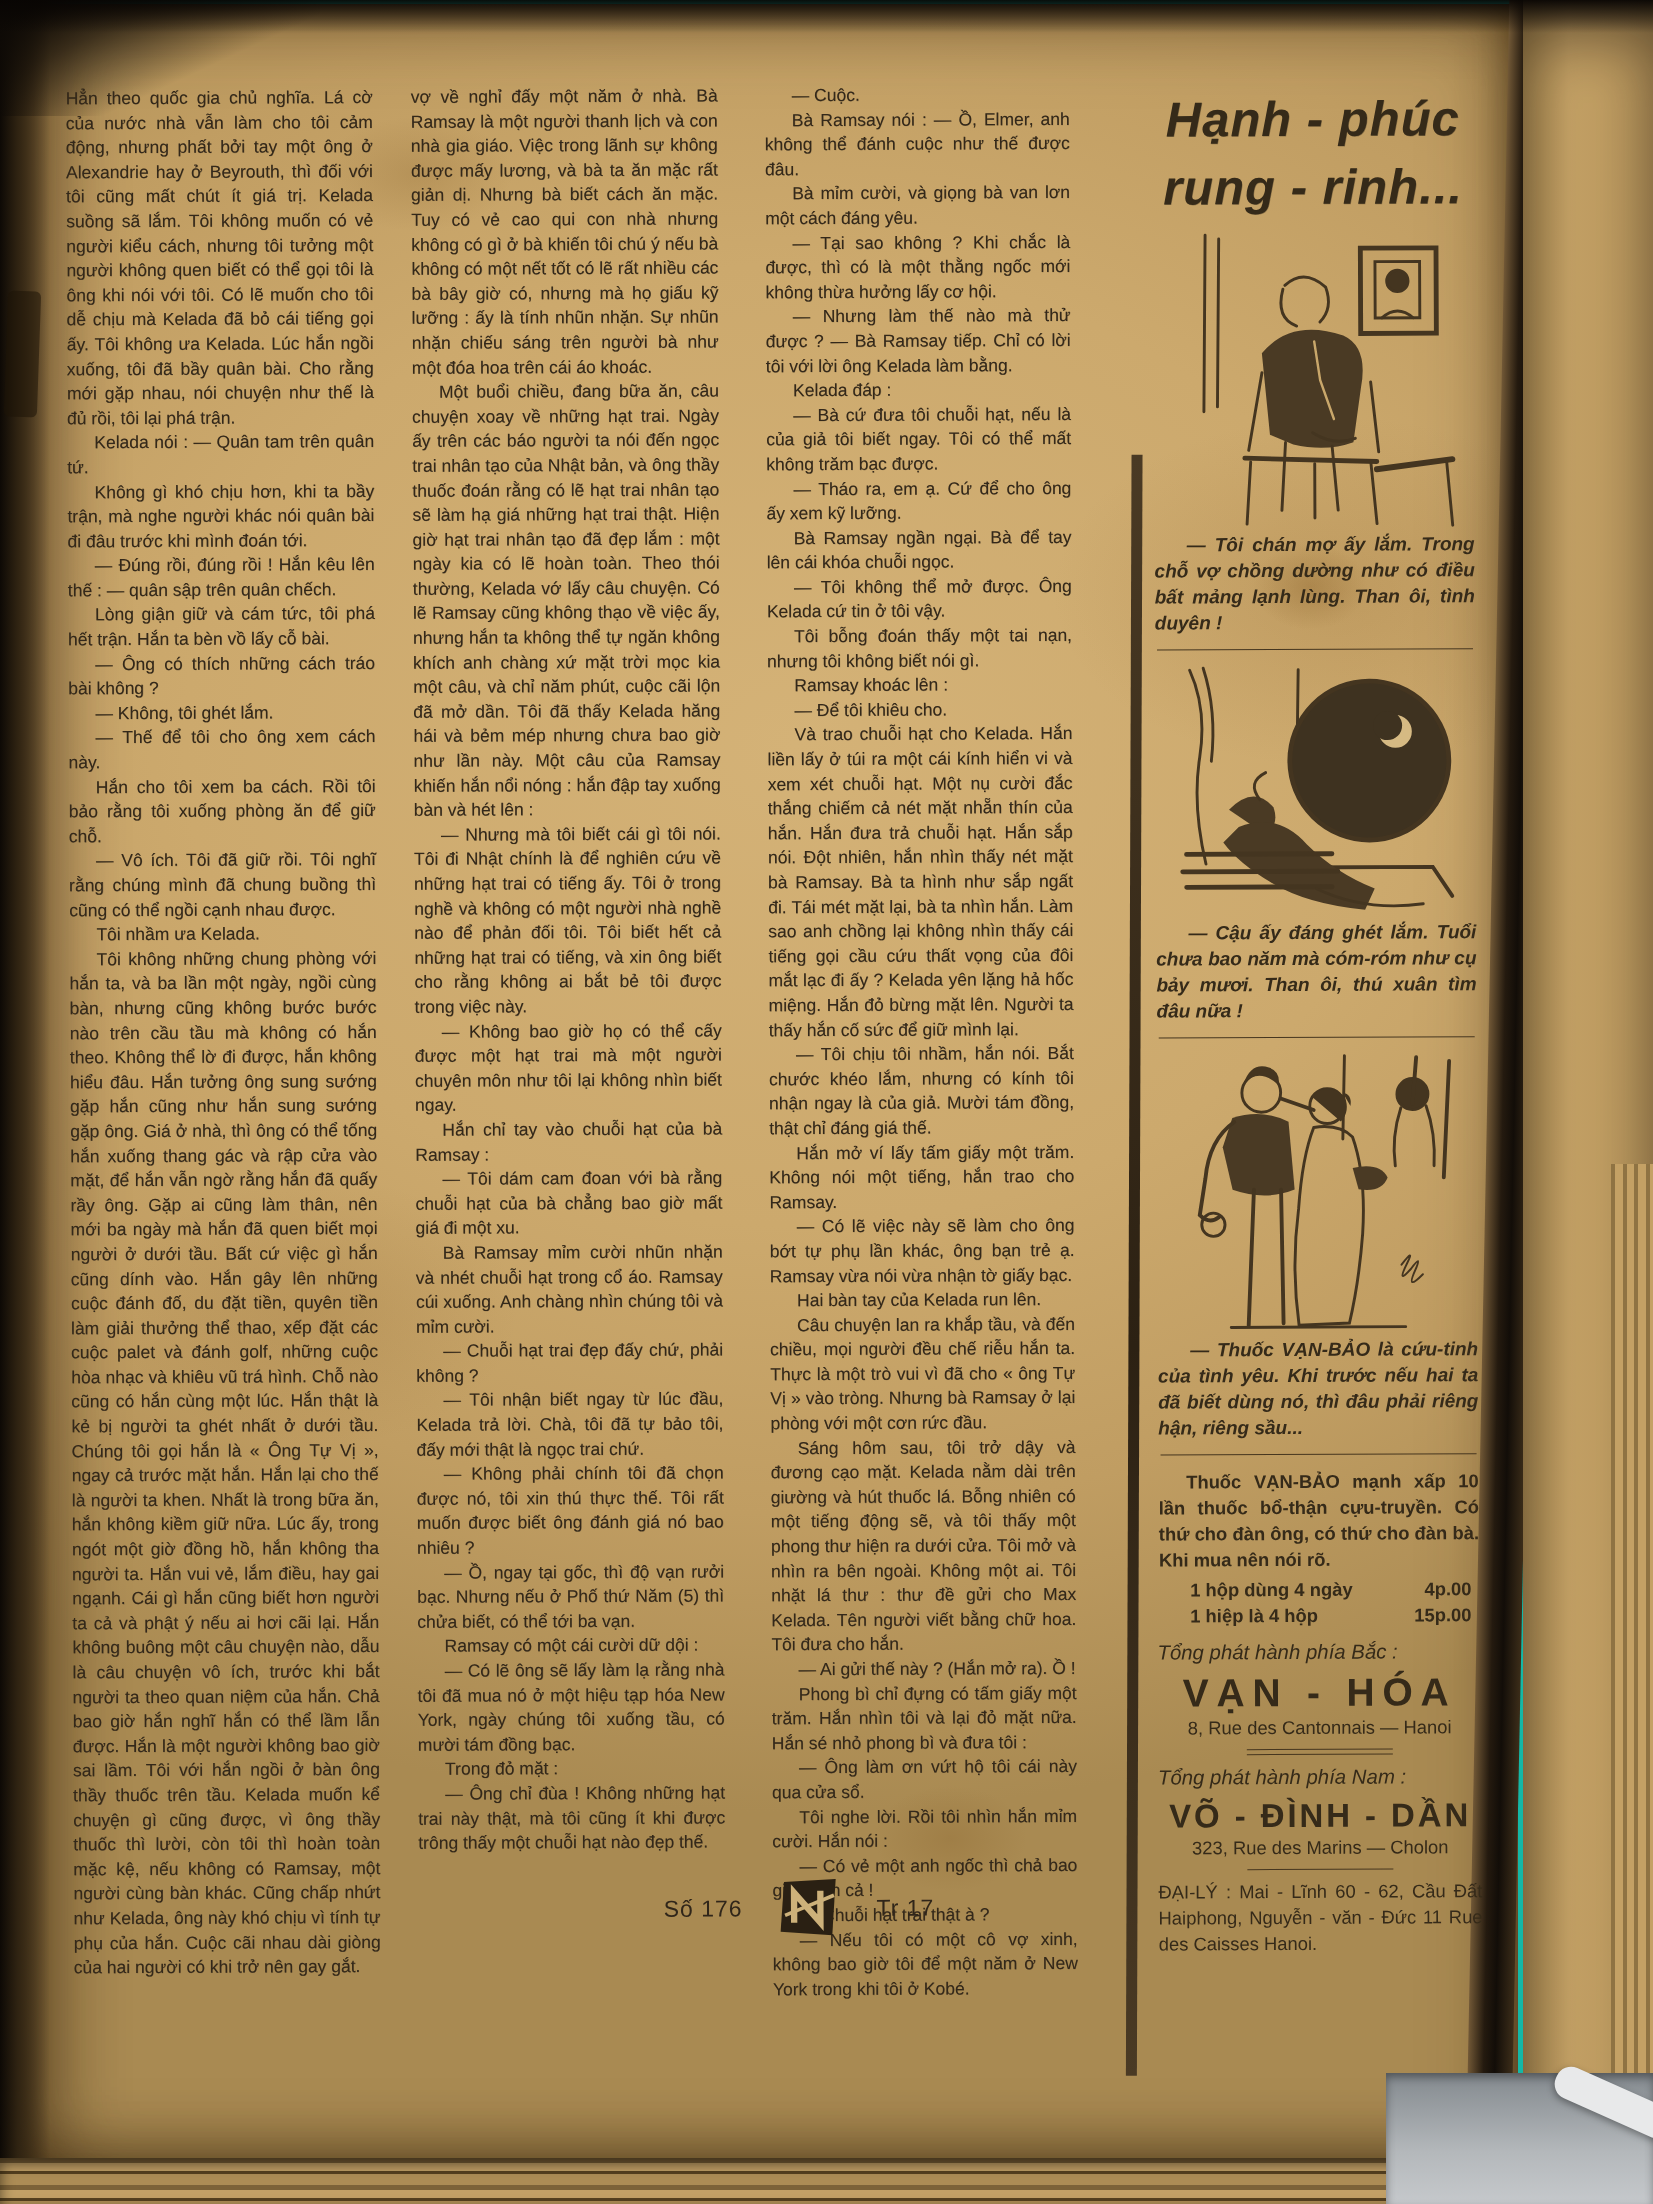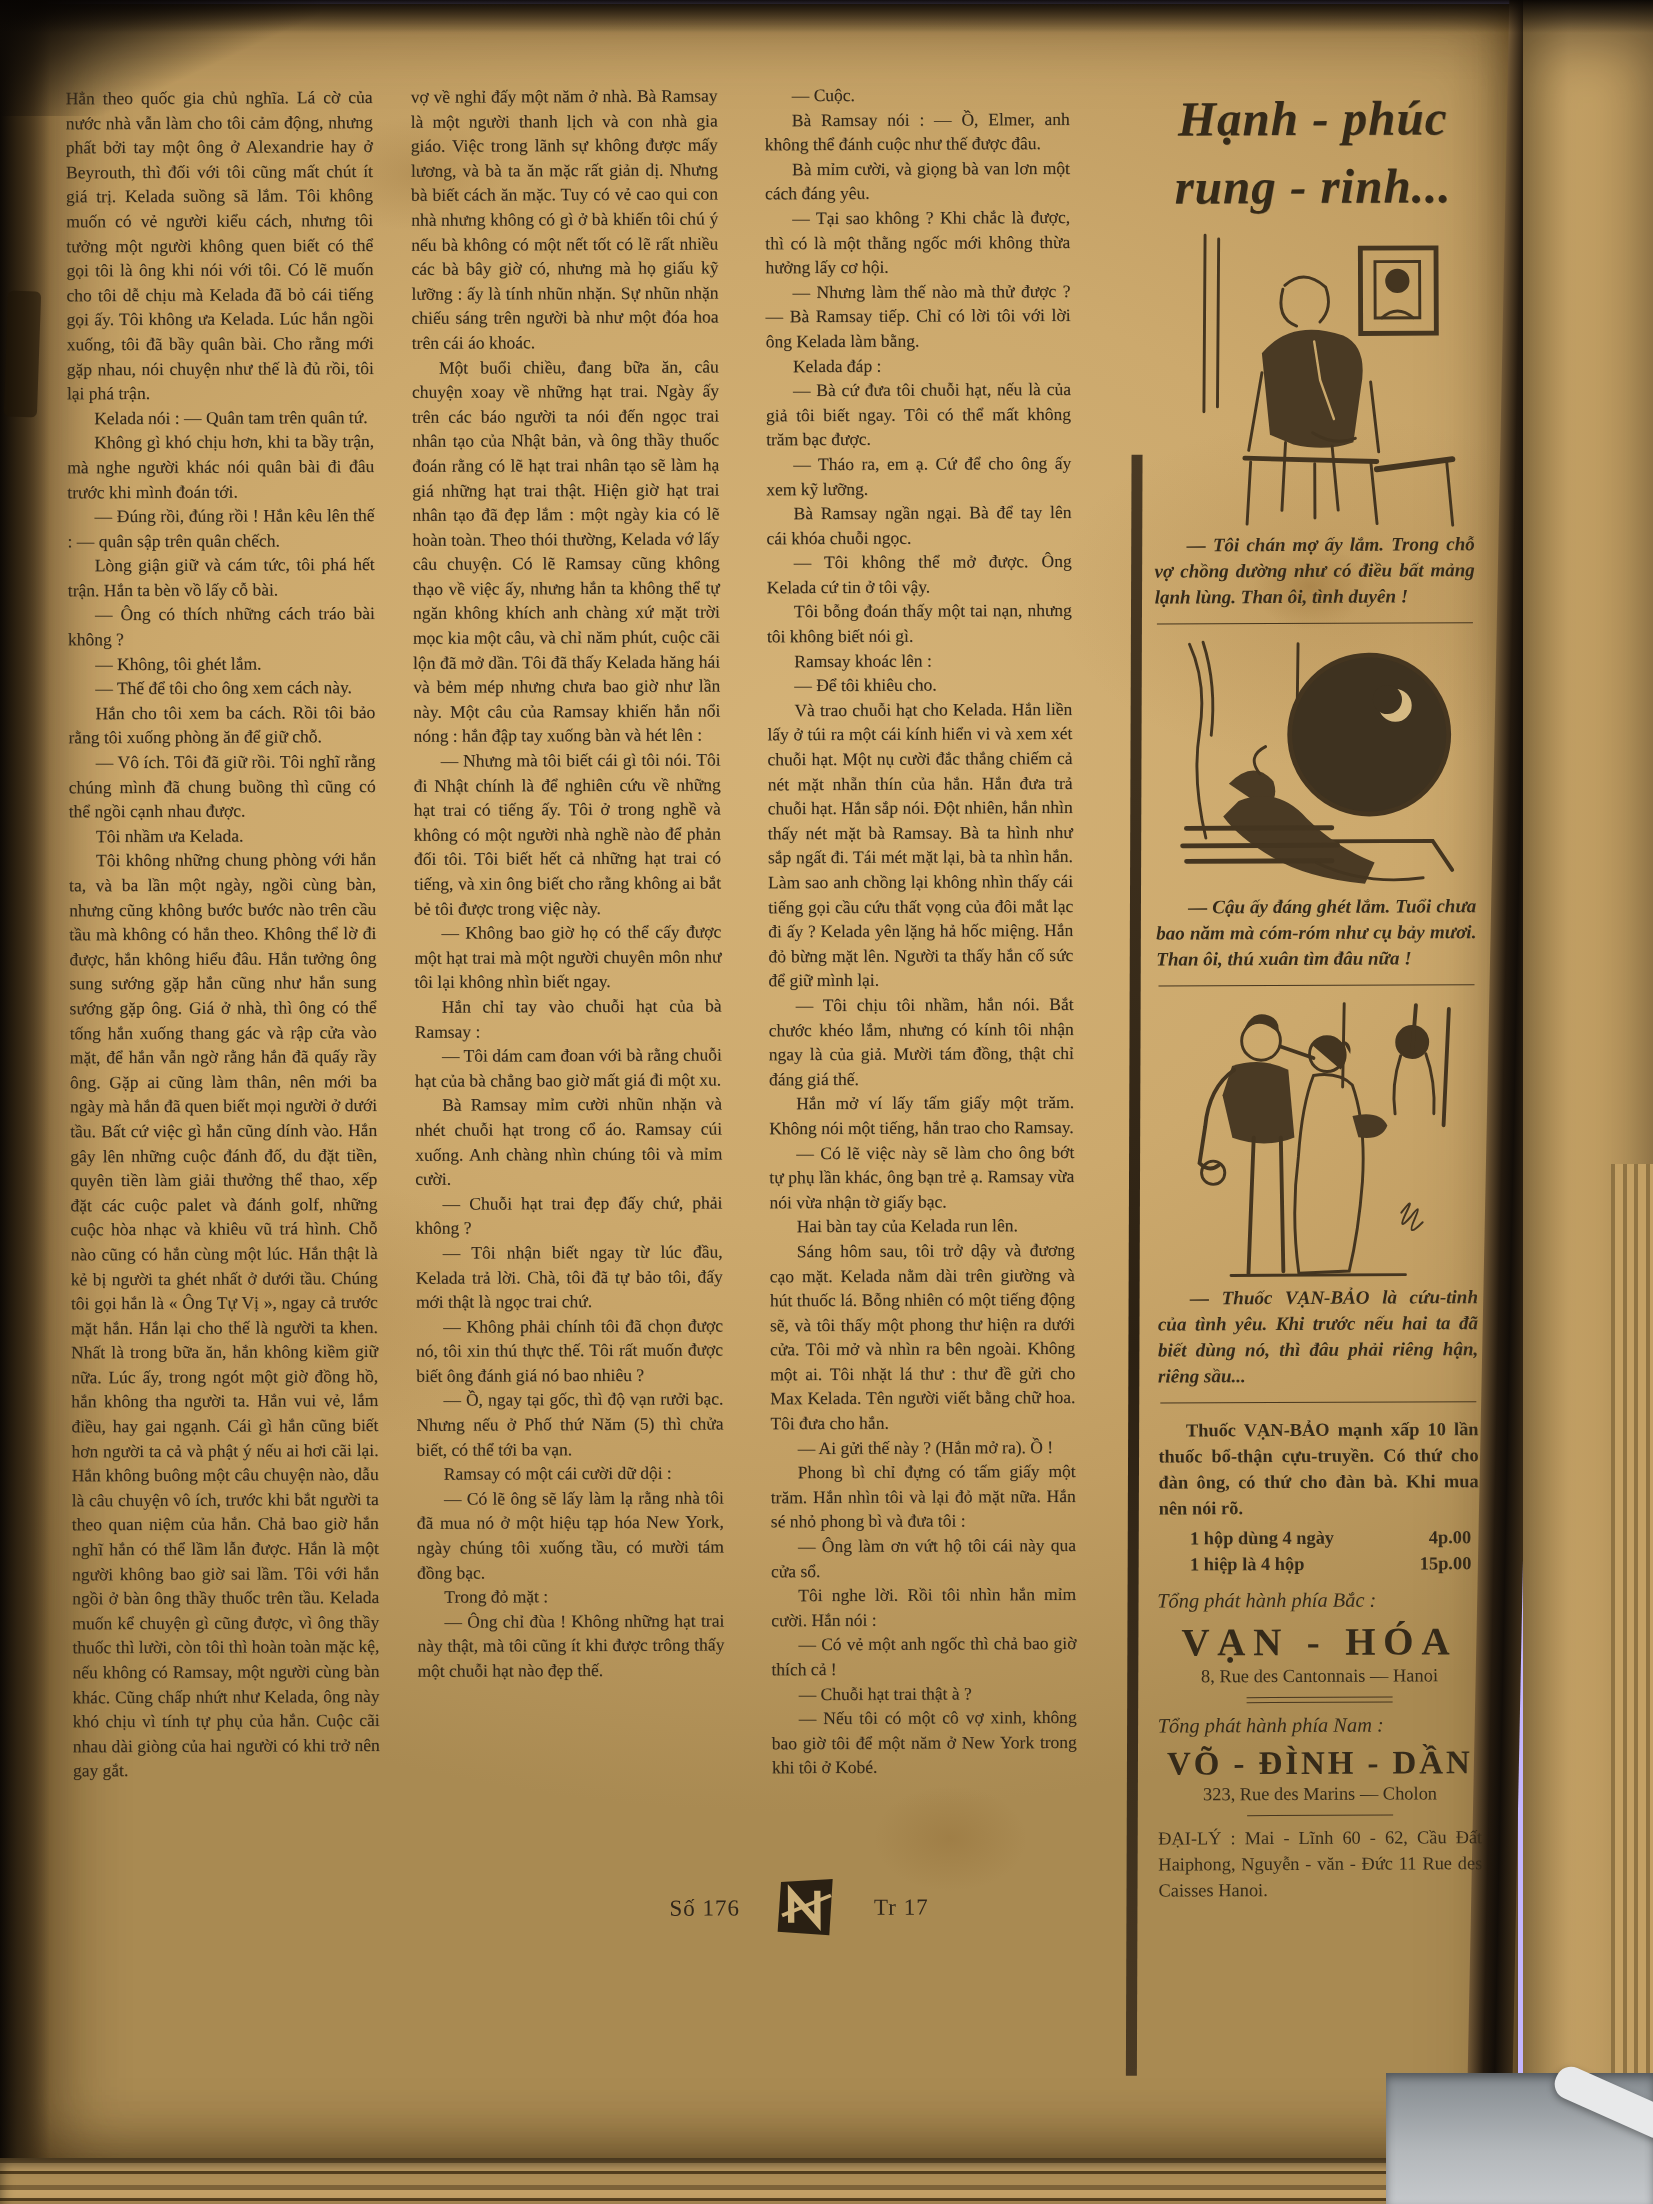--- a/index.html
+++ b/index.html
@@ -1,17 +1,17 @@
 <!DOCTYPE html>
 <html><head>
 <meta charset="utf-8">
 <style>
   html,body{margin:0;padding:0;background:#140f0a;}
-  #photo{position:relative;width:1654px;height:2205px;overflow:hidden;background:#c4b5fd;
-         font-family:Liberation Serif, serif;}
+  #photo{position:relative;width:1654px;height:2205px;overflow:hidden;background:#14b8a6;
+         font-family:Liberation Sans, sans-serif;}
   
   .paper{position:absolute;left:13.6px;top:3.9px;width:1504px;height:2179px;border-radius:7.8px;
     background:
       radial-gradient(408px 252px at 88% 27%, rgba(150,110,55,.25), rgba(0,0,0,0) 70%),
       radial-gradient(291px 194px at 20% 60%, rgba(140,100,45,.18), rgba(0,0,0,0) 70%),
       radial-gradient(1359px 1067px at 52% 34%, #d4b277 0%, #cca96d 45%, #c09d62 72%, #a98a52 100%);
     box-shadow: inset 0 0 87px rgba(60,40,15,.6), inset 44px 0 68px rgba(40,25,8,.42),
                 inset -9.7px 0 29px rgba(40,25,8,.3), inset 0 -29px 58px rgba(50,33,12,.45);}
   .corner-curl{position:absolute;left:0;top:0;width:320px;height:116px;
     background:linear-gradient(155deg,#0e0a06 8%, rgba(14,10,6,.65) 30%, rgba(14,10,6,0) 62%);}
@@ -149,20 +149,21 @@
           <p>Bà Ramsay ngần ngại. Bà để tay lên cái khóa chuỗi ngọc.</p>
           <p>— Tôi không thể mở được. Ông Kelada cứ tin ở tôi vậy.</p>
           <p>Tôi bỗng đoán thấy một tai nạn, nhưng tôi không biết nói gì.</p>
           <p>Ramsay khoác lên :</p>
           <p>— Để tôi khiêu cho.</p>
           <p>Và trao chuỗi hạt cho Kelada. Hắn liền lấy ở túi ra một cái kính hiển vi và xem xét chuỗi hạt. Một nụ cười đắc thắng chiếm cả nét mặt nhẵn thín của hắn. Hắn đưa trả chuỗi hạt. Hắn sắp nói. Đột nhiên, hắn nhìn thấy nét mặt bà Ramsay. Bà ta hình như sắp ngất đi. Tái mét mặt lại, bà ta nhìn hắn. Làm sao anh chồng lại không nhìn thấy cái tiếng gọi cầu cứu thất vọng của đôi mắt lạc đi ấy ? Kelada yên lặng hả hốc miệng. Hắn đỏ bừng mặt lên. Người ta thấy hắn cố sức để giữ mình lại.</p>
           <p>— Tôi chịu tôi nhầm, hắn nói. Bắt chước khéo lắm, nhưng có kính tôi nhận ngay là của giả. Mười tám đồng, thật chỉ đáng giá thế.</p>
           <p>Hắn mở ví lấy tấm giấy một trăm. Không nói một tiếng, hắn trao cho Ramsay.</p>
           <p>— Có lẽ việc này sẽ làm cho ông bớt tự phụ lần khác, ông bạn trẻ ạ. Ramsay vừa nói vừa nhận tờ giấy bạc.</p>
           <p>Hai bàn tay của Kelada run lên.</p>
+          <p>Câu chuyện lan ra khắp tầu, và đến chiều, mọi người đều chế riễu hắn ta. Thực là một trò vui vì đã cho « ông Tự Vị » vào tròng. Nhưng bà Ramsay ở lại phòng với một cơn rức đầu.</p>
           <p>Sáng hôm sau, tôi trở dậy và đương cạo mặt. Kelada nằm dài trên giường và hút thuốc lá. Bỗng nhiên có một tiếng động sẽ, và tôi thấy một phong thư hiện ra dưới cửa. Tôi mở và nhìn ra bên ngoài. Không một ai. Tôi nhặt lá thư : thư đề gửi cho Max Kelada. Tên người viết bằng chữ hoa. Tôi đưa cho hắn.</p>
           <p>— Ai gửi thế này ? (Hắn mở ra). Ồ !</p>
           <p>Phong bì chỉ đựng có tấm giấy một trăm. Hắn nhìn tôi và lại đỏ mặt nữa. Hắn sé nhỏ phong bì và đưa tôi :</p>
           <p>— Ông làm ơn vứt hộ tôi cái này qua cửa sổ.</p>
           <p>Tôi nghe lời. Rồi tôi nhìn hắn mỉm cười. Hắn nói :</p>
           <p>— Có vẻ một anh ngốc thì chả bao giờ thích cả !</p>
           <p>— Chuỗi hạt trai thật à ?</p>
           <p>— Nếu tôi có một cô vợ xinh, không bao giờ tôi để một năm ở New York trong khi tôi ở Kobé.</p>
         </div>
 

